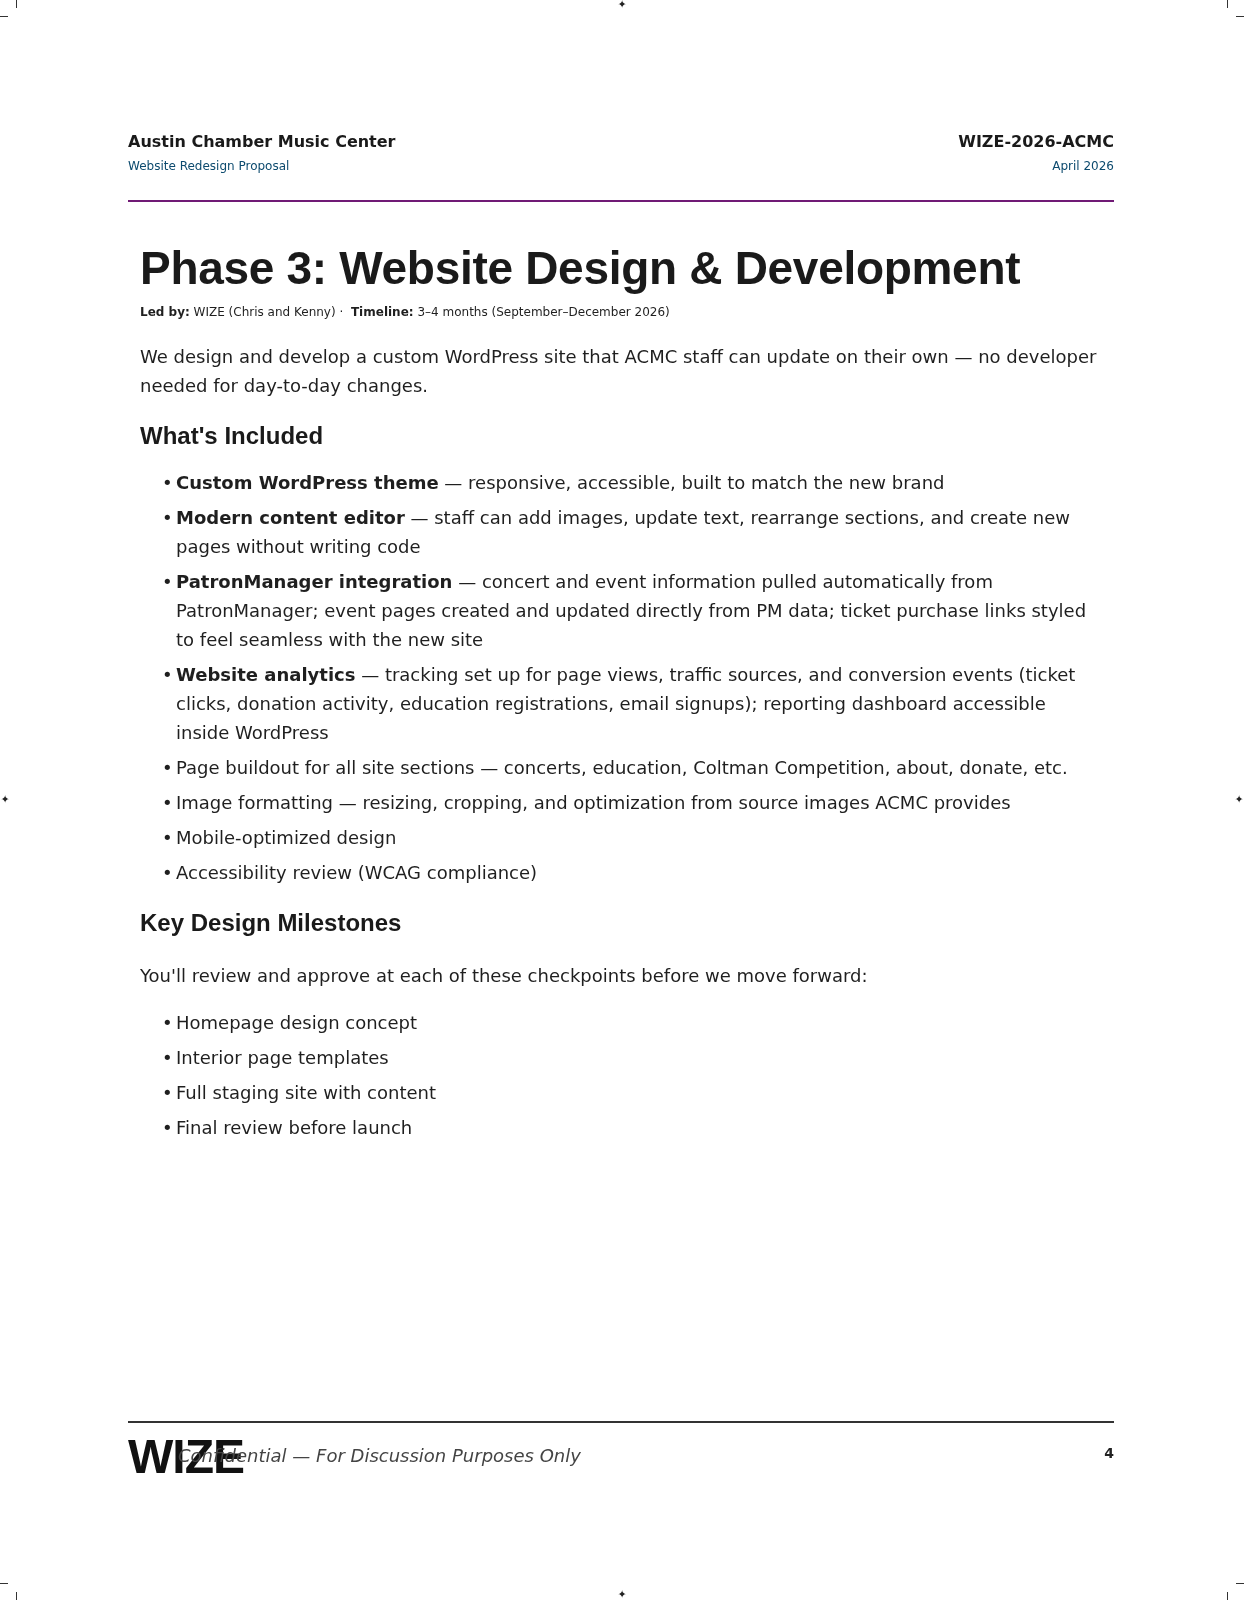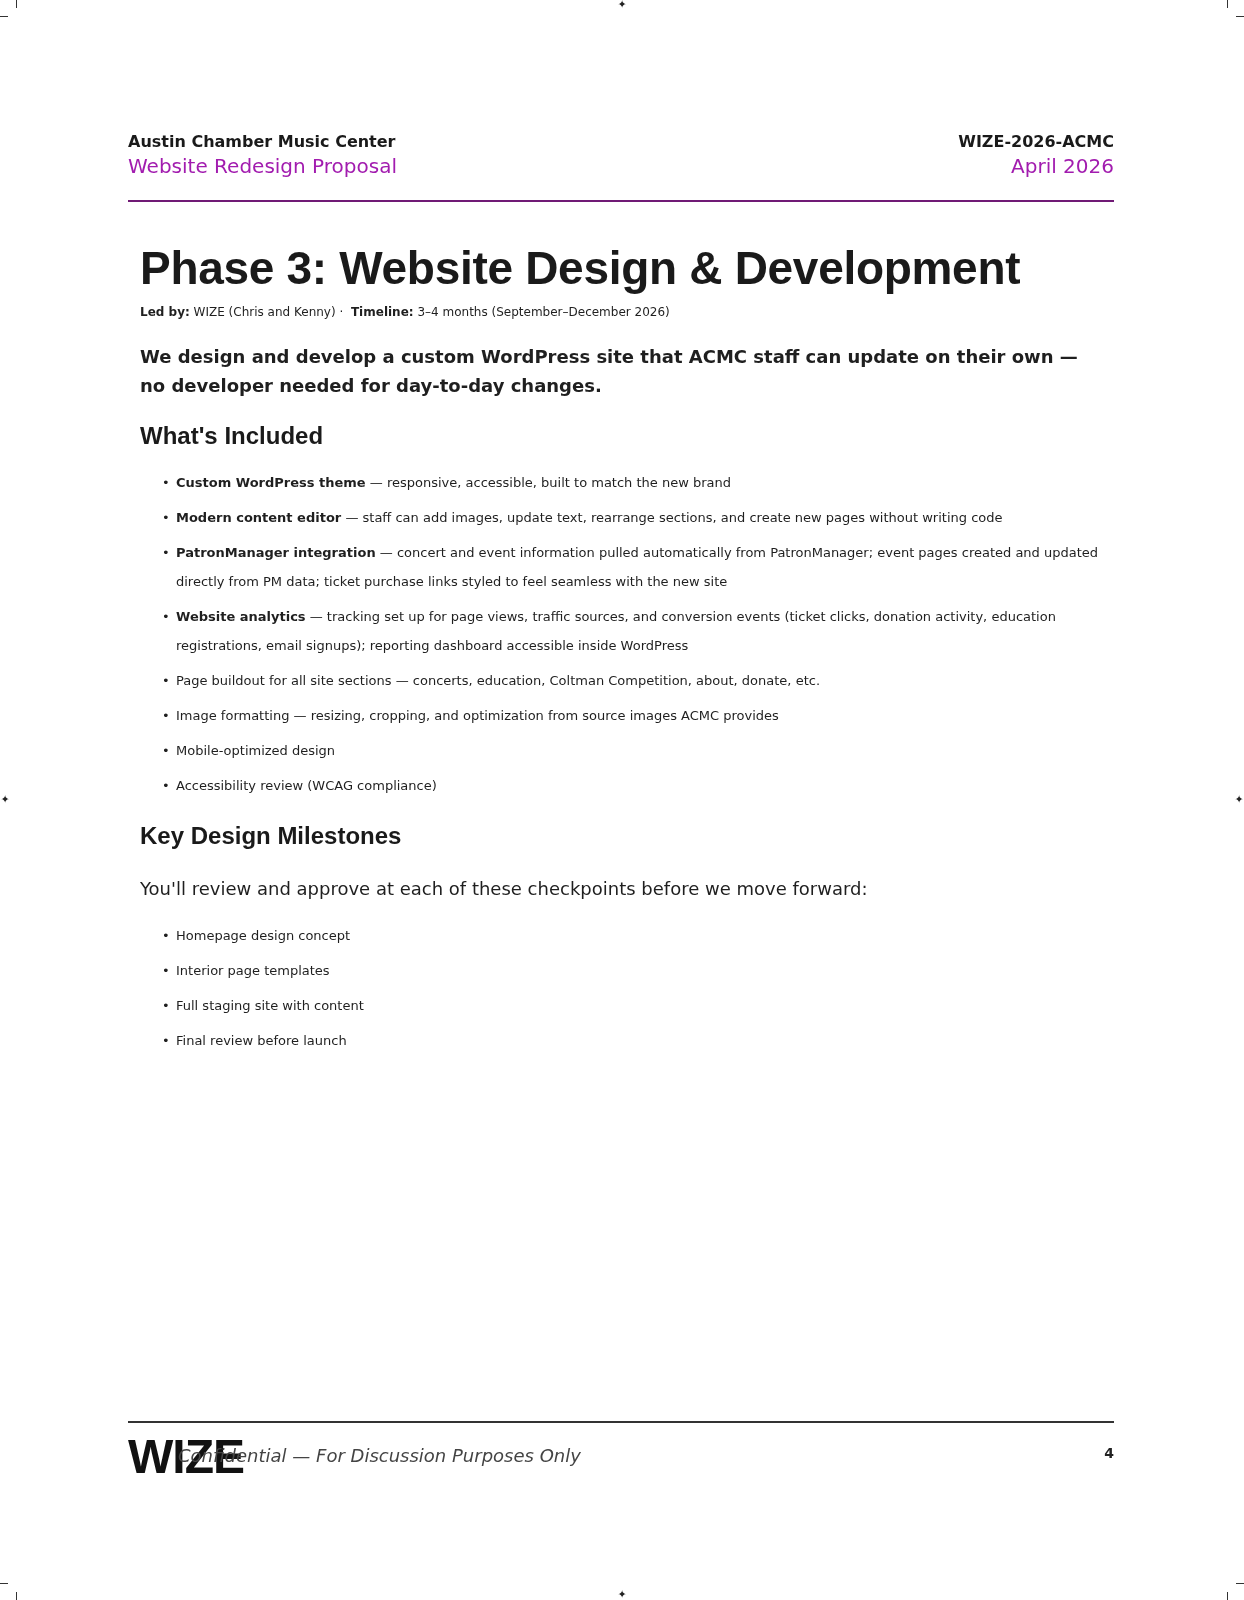--- a/index.html
+++ b/index.html
@@ -8,30 +8,30 @@
       font-family: "DejaVu Sans", "Liberation Sans", sans-serif;
       color: #1f1f1f;
     }
     .crop { position: absolute; background: #333; }
     .star { position: absolute; width: 10px; height: 10px; color: #222; font-size: 11px; line-height: 10px; text-align: center; }
 
     .header { position: absolute; left: 128px; top: 130px; width: 986px; height: 70px; border-bottom: 2px solid #701a75; }
     .header .left { position: absolute; left: 0; top: 0; }
     .header .right { position: absolute; right: 0; top: 0; text-align: right; }
     .hdr-strong { font-size: 16px; font-weight: bold; line-height: 24px; color: #1a1a1a; }
-    .hdr-sub { font-size: 20px; line-height: 24px; color: #a21caf; }
+    .hdr-sub { font-size: 12px; line-height: 24px; color: #0c4a6e; }
 
     .content { position: absolute; left: 140px; top: 238px; width: 960px; }
     h1 { margin: 0; font-family: "Liberation Sans", sans-serif; font-weight: bold; font-size: 46px; line-height: 60px; color: #1a1a1a; letter-spacing: -0.3px; }
     .meta { margin-top: 0; font-size: 12px; line-height: 28px; }
     .meta b { font-weight: bold; }
-    .intro { margin-top: 16px; font-size: 18px; line-height: 29px; font-weight: bold; }
+    .intro { margin-top: 16px; font-size: 18px; line-height: 29px; }
     h2 { margin: 18px 0 0 0; font-family: "Liberation Sans", sans-serif; font-weight: bold; font-size: 24px; line-height: 36px; color: #1a1a1a; }
     ul { list-style: none; margin: 14px 0 0 0; padding: 0 0 0 22px; }
-    li { position: relative; padding-left: 14px; font-size: 13px; line-height: 29px; margin-bottom: 6px; }
+    li { position: relative; padding-left: 14px; font-size: 18px; line-height: 29px; margin-bottom: 6px; }
     li::before { content: "•"; position: absolute; left: 0; top: 0; }
     li b { font-weight: bold; }
     .milestone-intro { margin-top: 20px; font-size: 18px; line-height: 29px; }
 
     .footer { position: absolute; left: 128px; top: 1421px; width: 986px; border-top: 2px solid #333; height: 60px; }
     .logo { position: absolute; left: 0; top: 12px; font-family: "Liberation Sans", sans-serif; font-weight: bold; font-size: 48px; line-height: 44px; letter-spacing: -1px; color: #111; }
     .conf { position: absolute; left: 0; right: 0; top: 22px; font-style: italic; font-size: 18px; color: #444; padding-left: 50px; }
     .pagenum { position: absolute; right: 0; top: 22px; font-size: 14px; font-weight: bold; color: #222; }
   </style>
 </head>

